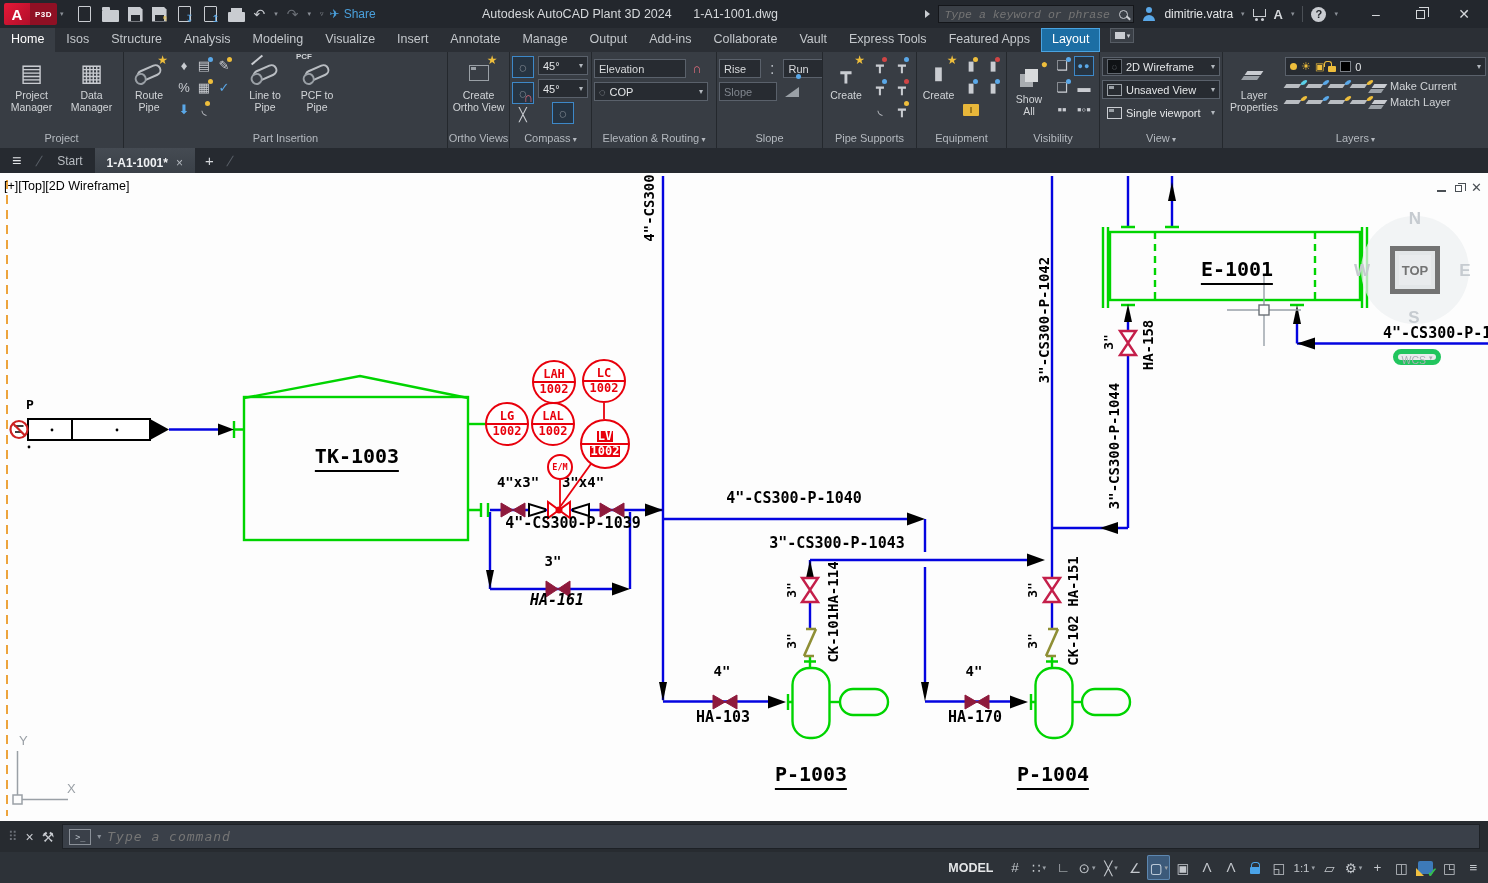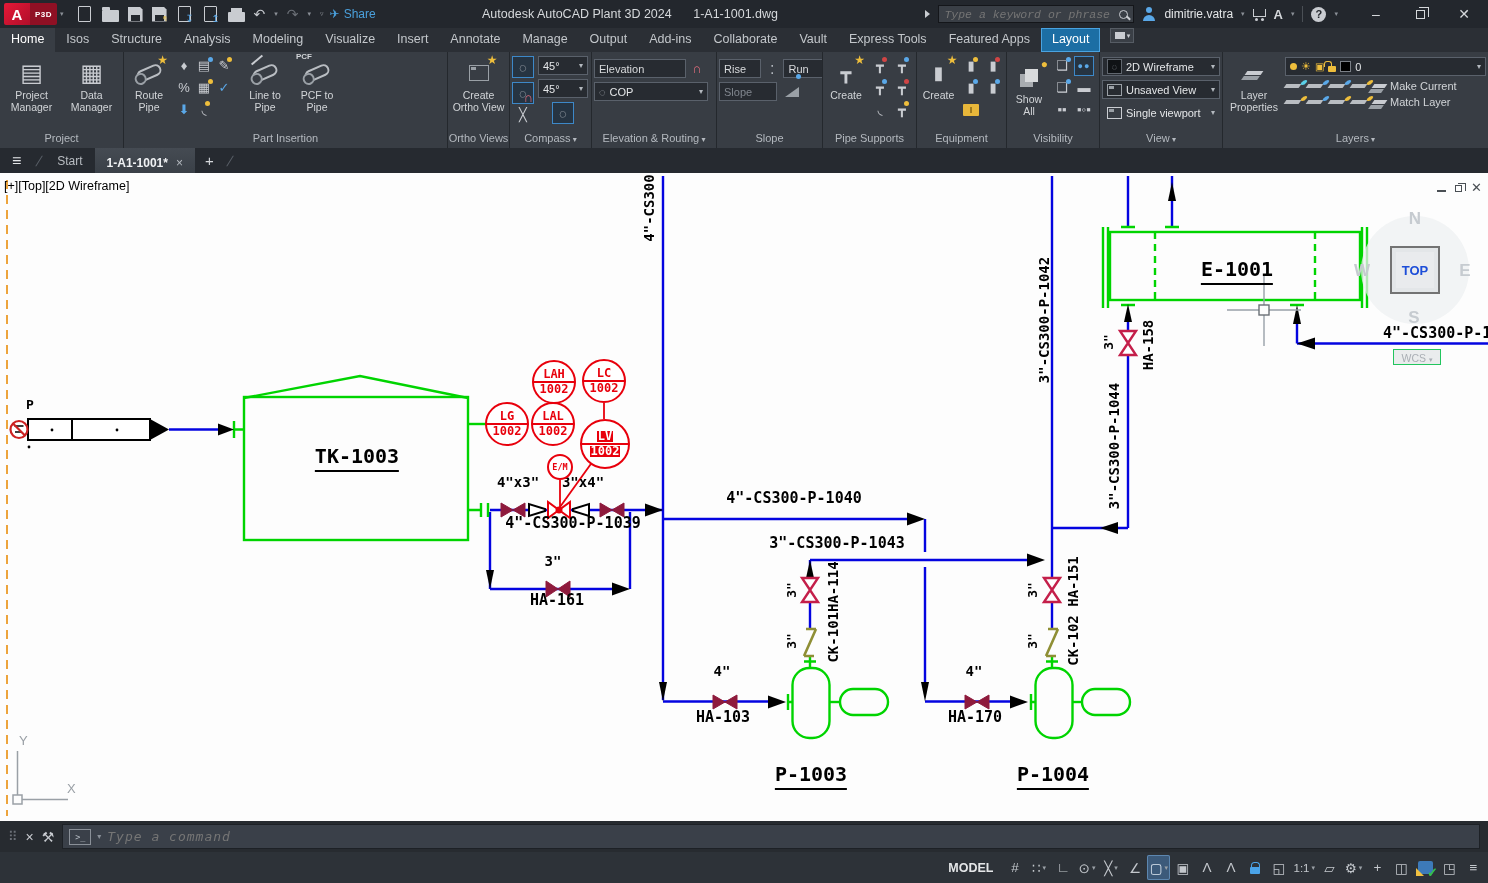--- a/index.html
+++ b/index.html
@@ -137,25 +137,25 @@
     display:flex;flex-direction:column;font-family:"DejaVu Sans Mono",monospace;font-weight:700;
     font-size:12px;color:#e8000c;line-height:11px}
   .bubble .t{flex:1;display:flex;align-items:flex-end;justify-content:center;padding-bottom:1px}
   .bubble .b{flex:1;border-top:2px solid #e8000c;display:flex;align-items:flex-start;justify-content:center;padding-top:1px}
   .bubble.sel span{background:#e8000c;color:#fff;padding:0 1px}
   .bubble.small{align-items:center;justify-content:center;font-size:8.5px;border-width:2px}
   .viewcube-ring{position:absolute;left:1361px;top:43px;width:108px;height:108px;border-radius:50%;
     background:#eef0f1;opacity:.75}
   .vcl{position:absolute;transform:translate(-50%,-50%);color:#c6cbd0;font-weight:700;font-size:17px}
   .vctop{position:absolute;left:1390px;top:73px;width:50px;height:48px;background:#e9ebed;
-    border:2px solid #737373;display:flex;align-items:center;justify-content:center;
-    color:#1d4ed8;font-size:13px;font-weight:700;box-shadow:inset 0 0 0 4px #e3e6e8}
+    border:5px solid #737373;display:flex;align-items:center;justify-content:center;
+    color:#737373;font-size:13px;font-weight:700;box-shadow:inset 0 0 0 4px #e3e6e8}
   .wcs{position:absolute;left:1393px;top:176px;width:48px;height:16px;background:#eaeced;
-    border:1px solid #22c55e;border-radius:0;color:#a9aeb4;font-size:10.5px;
-    display:flex;align-items:flex-end;justify-content:center;gap:3px}
+    border:5px solid #22c55e;border-radius:8px;color:#a9aeb4;font-size:10.5px;
+    display:flex;align-items:flex-start;justify-content:center;gap:3px}
   .wcs::after{content:"▾";font-size:7px}
   .ucslab{position:absolute;color:#9aa0a6;font-size:13px}
 
   
   .cmdbar{position:absolute;left:0;top:821px;width:1488px;height:31px;background:#272b30;
     display:flex;align-items:center;gap:8px;padding:0 8px;color:#9aa0a6}
   .cgrip{font-size:13px;color:#6b7077}
   .cx{font-size:14px;color:#c9ccd1}
   .cwrench{font-size:14px;color:#c9ccd1}
   .cmdfield{flex:1;height:25px;background:#3a4049;border:1px solid #1d2126;display:flex;align-items:center;gap:6px;padding:0 6px}
@@ -709,21 +709,21 @@
   <span class="ucslab" style="left:19px;top:560px">Y</span>
   <span class="ucslab" style="left:67px;top:608px">X</span>
 
   <div style="position:absolute;inset:0;pointer-events:none">
       <div class="cadlab" style="left: 30px; top: 231px; font-size: 13px; transform: translate(-50%, -50%); pointer-events: auto;">P</div>
       <div class="cadlab ul" style="left: 357px; top: 285px; font-size: 20px; transform: translate(-50%, -50%); pointer-events: auto;">TK-1003</div>
       <div class="cadlab" style="left: 518px; top: 309px; font-size: 14px; transform: translate(-50%, -50%); pointer-events: auto;">4"x3"</div>
       <div class="cadlab" style="left: 583px; top: 309px; font-size: 14px; transform: translate(-50%, -50%); pointer-events: auto;">3"x4"</div>
       <div class="cadlab" style="left: 573px; top: 350px; font-size: 15px; transform: translate(-50%, -50%); pointer-events: auto;">4"-CS300-P-1039</div>
       <div class="cadlab" style="left: 553px; top: 388px; font-size: 14px; transform: translate(-50%, -50%); pointer-events: auto;">3"</div>
-      <div class="cadlab" style="left: 557px; top: 427px; font-size: 15px; transform: translate(-50%, -50%); pointer-events: auto;">HA-161</div>
+      <div class="cadlab" style="left: 557px; top: 427px; font-size: 15px; transform: translate(-50%, -50%); pointer-events: auto; font-style: italic;">HA-161</div>
       <div class="cadlab" style="left: 649px; top: 35px; font-size: 14px; transform: translate(-50%, -50%) rotate(-90deg); pointer-events: auto;">4"-CS300</div>
       <div class="cadlab" style="left: 794px; top: 325px; font-size: 15px; transform: translate(-50%, -50%); pointer-events: auto;">4"-CS300-P-1040</div>
       <div class="cadlab" style="left: 837px; top: 370px; font-size: 15px; transform: translate(-50%, -50%); pointer-events: auto;">3"-CS300-P-1043</div>
       <div class="cadlab" style="left: 722px; top: 498px; font-size: 14px; transform: translate(-50%, -50%); pointer-events: auto;">4"</div>
       <div class="cadlab" style="left: 723px; top: 544px; font-size: 15px; transform: translate(-50%, -50%); pointer-events: auto;">HA-103</div>
       <div class="cadlab" style="left: 974px; top: 498px; font-size: 14px; transform: translate(-50%, -50%); pointer-events: auto;">4"</div>
       <div class="cadlab" style="left: 975px; top: 544px; font-size: 15px; transform: translate(-50%, -50%); pointer-events: auto;">HA-170</div>
       <div class="cadlab" style="left: 791px; top: 417px; font-size: 13px; transform: translate(-50%, -50%) rotate(-90deg); pointer-events: auto;">3"</div>
       <div class="cadlab" style="left: 791px; top: 468px; font-size: 13px; transform: translate(-50%, -50%) rotate(-90deg); pointer-events: auto;">3"</div>
       <div class="cadlab" style="left: 833px; top: 439px; font-size: 14px; transform: translate(-50%, -50%) rotate(-90deg); pointer-events: auto;">CK-101HA-114</div>

